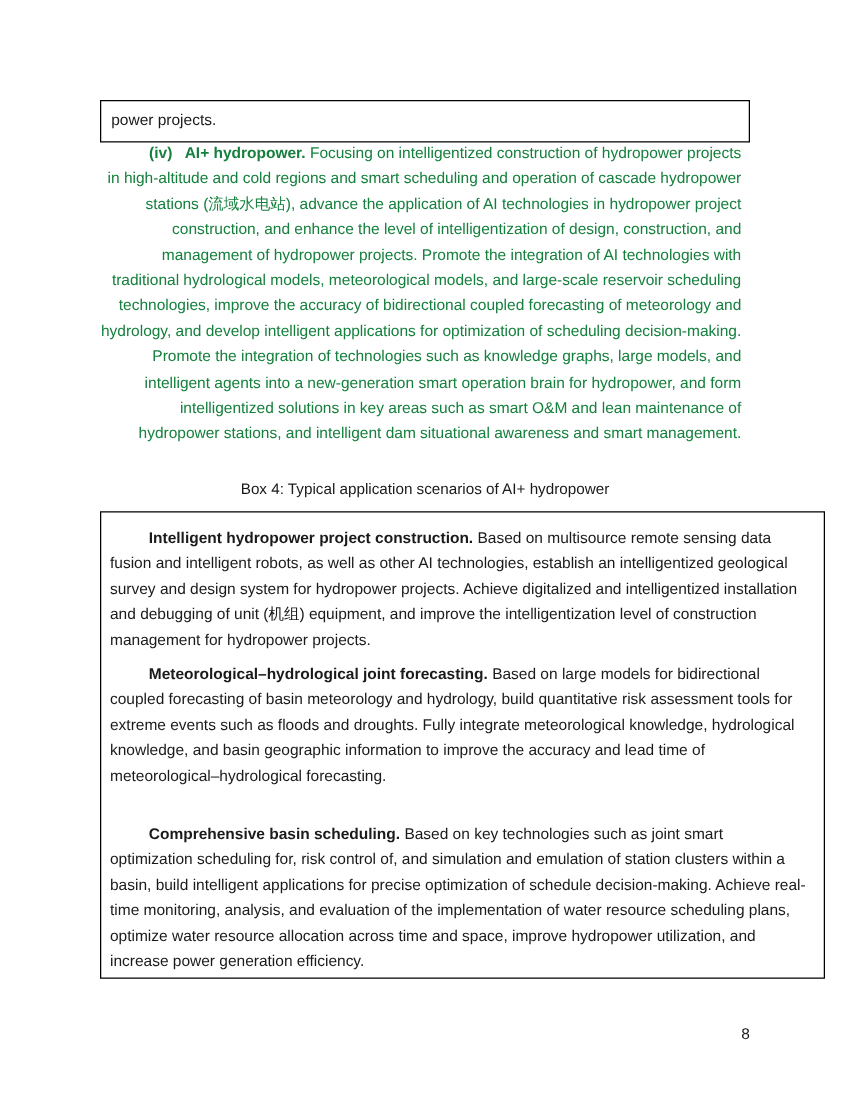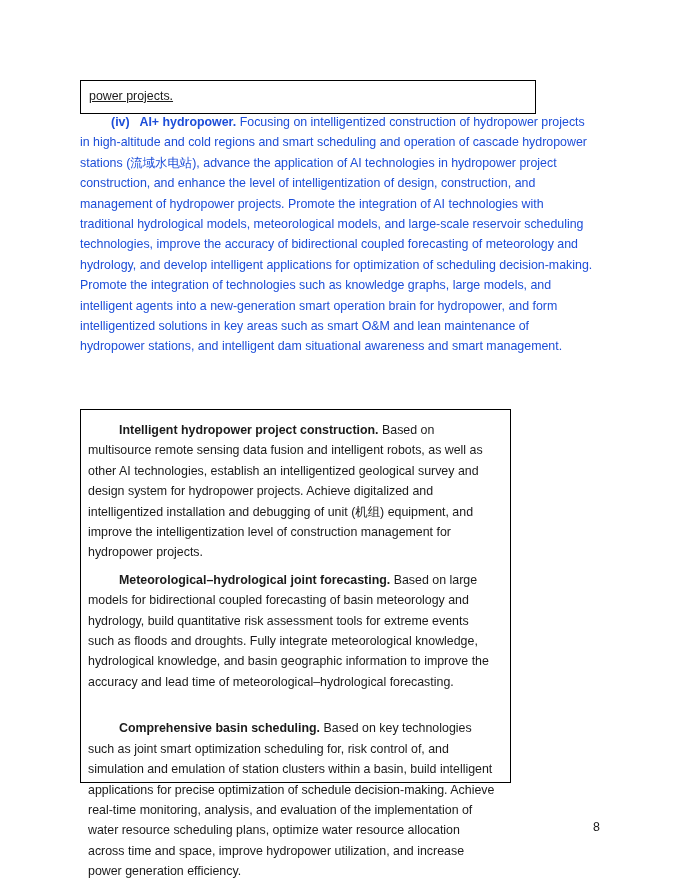--- a/index.html
+++ b/index.html
@@ -22,39 +22,38 @@
     top: 0;
     width: 680px;
     height: 880px;
   }
 
   
   .continued-box {
     position: absolute;
     left: 80px;
     top: 80px;
-    width: 456px;
+    width: 520px;
     box-sizing: border-box;
     border: 1.1px solid #000000;
     padding: 7px 8px 8px 8px;
     font-size: 12.4px;
     line-height: 17px;
     color: #1a1a1a;
-    text-decoration: underline;
   }
 
   .body-para {
     position: absolute;
     left: 80px;
     top: 112px;
     width: 513px;
     font-size: 12.4px;
     line-height: 20.4px;
-    text-align: left;
-    color: #1d4ed8;
+    text-align: right;
+    color: #15803d;
   }
 
   .body-para .indent {
     display: inline-block;
     width: 31px;
   }
 
   .lead {
     font-weight: bold;
   }
@@ -67,21 +66,21 @@
     text-align: center;
     font-size: 12.2px;
     line-height: 17px;
     color: #1a1a1a;
   }
 
   .scenario-box {
     position: absolute;
     left: 80px;
     top: 409px;
-    width: 431px;
+    width: 580px;
     height: 374px;
     box-sizing: border-box;
     border: 1.1px solid #000000;
     padding: 10px 13px 10px 7px;
   }
 
   .scenario-para {
     font-size: 12.4px;
     line-height: 20.4px;
     color: #1a1a1a;
@@ -112,20 +111,23 @@
 <div class="page">
 
   <div class="continued-box">
     <span>power projects.</span>
   </div>
 
   <div class="body-para">
     <span class="indent"></span><span class="lead">(iv)</span><span class="lead">&nbsp;&nbsp; </span><span class="lead">AI+ hydropower.</span> <span>Focusing on intelligentized construction of hydropower projects in high-altitude and cold regions and smart scheduling and operation of cascade hydropower stations (流域水电站), advance the application of AI technologies in hydropower project construction, and enhance the level of intelligentization of design, construction, and management of hydropower projects. Promote the integration of AI technologies with traditional hydrological models, meteorological models, and large-scale reservoir scheduling technologies, improve the accuracy of bidirectional coupled forecasting of meteorology and hydrology, and develop intelligent applications for optimization of scheduling decision-making. Promote the integration of technologies such as knowledge graphs, large models, and intelligent agents into a new-generation smart operation brain for hydropower, and form intelligentized solutions in key areas such as smart O&amp;M and lean maintenance of hydropower stations, and intelligent dam situational awareness and smart management.</span>
   </div>
 
+  <div class="box-caption">
+    <span>Box 4: Typical application scenarios of AI+ hydropower</span>
+  </div>
 
   <div class="scenario-box">
 
     <p class="scenario-para">
       <span class="indent"></span><span class="lead">Intelligent hydropower project construction.</span> <span>Based on multisource remote sensing data fusion and intelligent robots, as well as other AI technologies, establish an intelligentized geological survey and design system for hydropower projects. Achieve digitalized and intelligentized installation and debugging of unit (机组) equipment, and improve the intelligentization level of construction management for hydropower projects.</span>
     </p>
 
     <p class="scenario-para">
       <span class="indent"></span><span class="lead">Meteorological–hydrological joint forecasting.</span> <span>Based on large models for bidirectional coupled forecasting of basin meteorology and hydrology, build quantitative risk assessment tools for extreme events such as floods and droughts. Fully integrate meteorological knowledge, hydrological knowledge, and basin geographic information to improve the accuracy and lead time of meteorological–hydrological forecasting.</span>
     </p>

